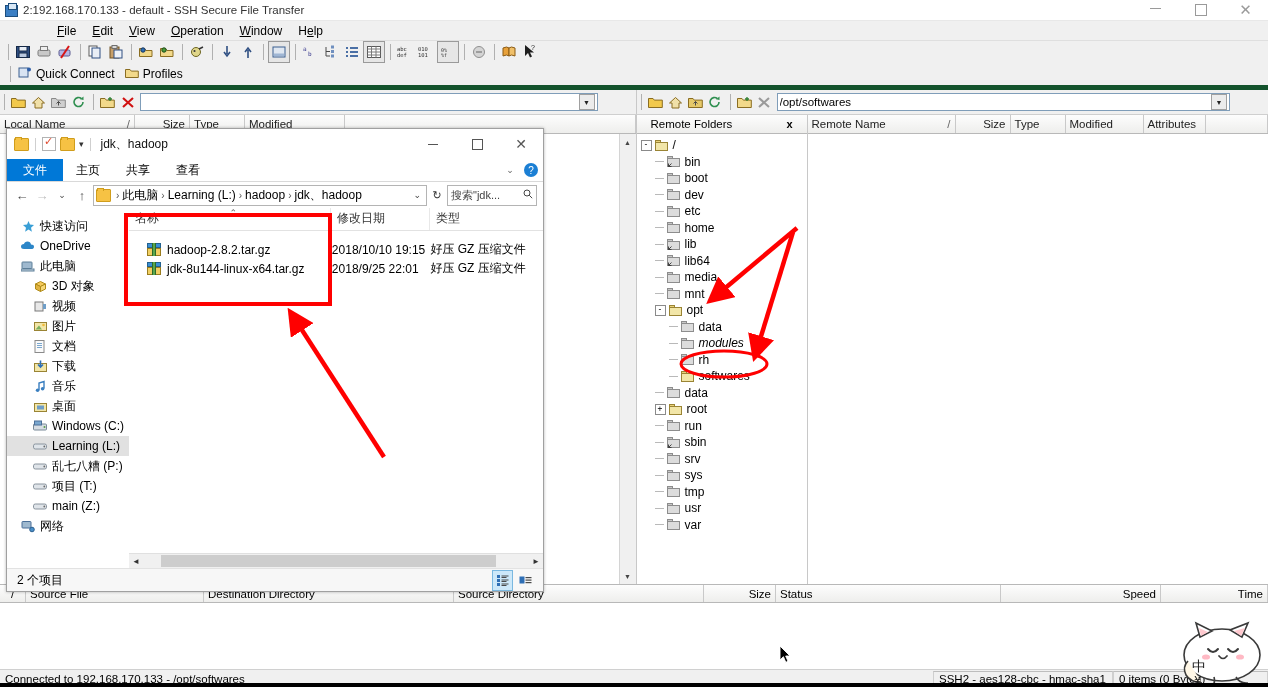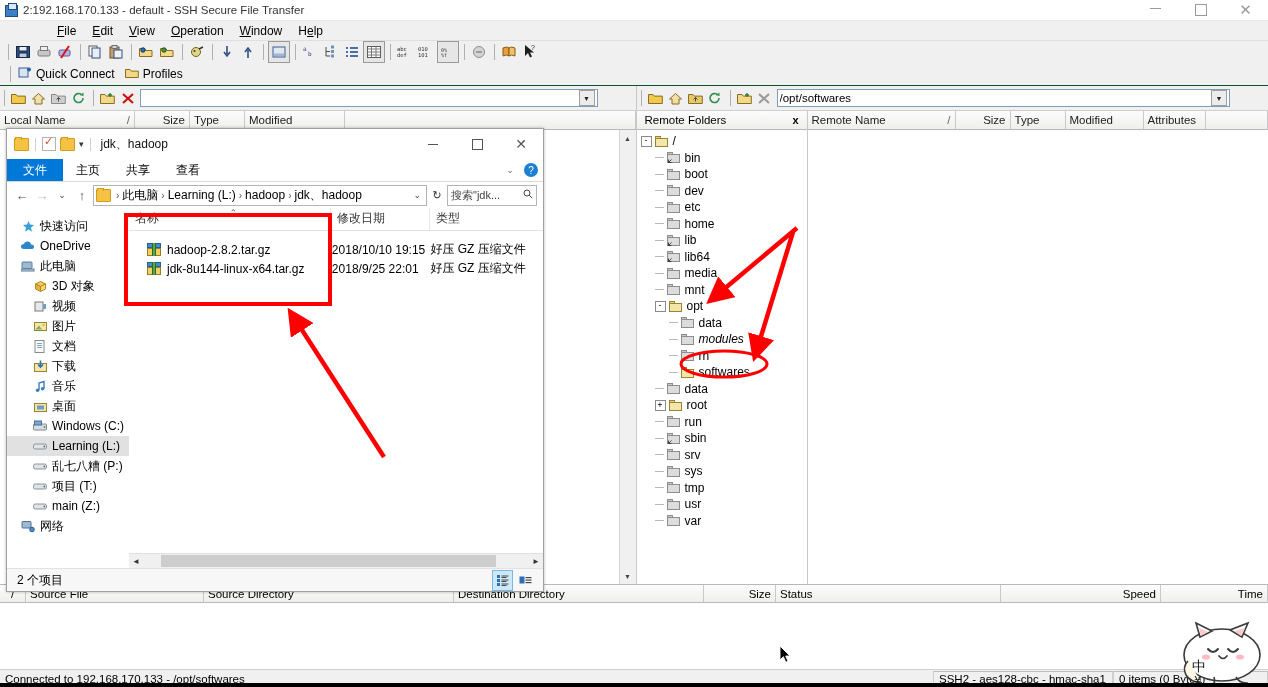--- a/index.html
+++ b/index.html
@@ -31,21 +31,21 @@
   .menubar .mi u{text-decoration:underline;}
 
   
   .toolbar{height:22px;background:#f0f0f0;display:flex;align-items:center;padding-left:4px;flex:0 0 auto;}
   .tbtn{width:20px;height:20px;margin-right:1px;display:flex;align-items:center;justify-content:center;position:relative;}
   .tsep{width:1px;height:16px;background:#b0b0b0;margin:0 4px;}
   .tbtn.framed{border:1px solid #9a9a9a;background:#e6e6e6;}
 
   
   .qcbar{height:22px;background:#f0f0f0;display:flex;align-items:center;padding-left:6px;flex:0 0 auto;
-    border-bottom:1px solid #14532d;}
+    border-bottom:5px solid #14532d;}
   .qcitem{display:flex;align-items:center;gap:4px;padding:1px 7px 1px 3px;font-size:12px;}
 
   
   .pathrow{height:24px;display:flex;align-items:center;background:#f0f0f0;flex:0 0 auto;
      border-bottom:1px solid #cfcfcf;}
   .pathhalf{display:flex;align-items:center;height:24px;}
   .pathhalf.left{width:636px;}
   .pathhalf.right{width:632px;border-left:1px solid #c8c8c8;}
   .pbtn{width:19px;height:19px;display:flex;align-items:center;justify-content:center;margin-right:1px;}
   .pathinput{height:16px;background:#fff;border:1px solid #7f9db9;margin:0 2px;display:flex;align-items:center;
@@ -70,21 +70,21 @@
 
   .vscroll{position:absolute;right:0;top:0;width:16px;bottom:0;background:#f0f0f0;border-left:1px solid #d4d4d4;}
   .vscroll .arrow{height:16px;display:flex;align-items:center;justify-content:center;font-size:7px;color:#444;
       background:#f0f0f0;}
   .vscroll .arrow.bot{position:absolute;bottom:0;left:0;right:0;}
 
   
   .remote-split{display:flex;flex:1 1 auto;min-height:0;}
   .tree-panel{width:170px;border-right:1px solid #c8c8c8;display:flex;flex-direction:column;background:#fff;}
   .tree-head{height:18px;background:linear-gradient(#fdfdfd,#eeeeec);border-bottom:1px solid #b8b8b8;
-      display:flex;align-items:center;justify-content:space-between;padding:0 8px;font-size:11.5px;}
+      display:flex;align-items:center;justify-content:space-between;padding:0 14px;font-size:11.5px;}
   .tree-head .x{font-weight:bold;font-size:11px;}
   .tree-body{flex:1 1 auto;overflow:hidden;padding-top:3px;position:relative;}
   .tnode{height:16.5px;display:flex;align-items:center;font-size:12px;position:relative;white-space:nowrap;}
   .texp{width:9px;height:9px;border:1px solid #8a8a8a;background:#fff;font-size:8px;line-height:7px;
       text-align:center;color:#000;margin-right:3px;flex:0 0 auto;font-family:"DejaVu Sans Mono",monospace;}
   .tdash{width:9px;height:1px;background:#b9b9b9;margin-right:3px;flex:0 0 auto;}
   .tlabel{margin-left:3px;}
   .tlabel.sel{background:#fff;}
 
   
@@ -767,22 +767,22 @@
         </div>
 
       </div>
     </div>
   </div>
 
   <div class="xfer">
     <div class="xhdr">
       <div class="c" style="width:26px;justify-content:center">/</div>
       <div class="c" style="width:178px">Source File</div>
+      <div class="c" style="width:250px">Destination Directory</div>
       <div class="c" style="width:250px">Source Directory</div>
-      <div class="c" style="width:250px">Destination Directory</div>
       <div class="c r" style="width:72px">Size</div>
       <div class="c" style="width:225px">Status</div>
       <div class="c r" style="width:160px">Speed</div>
       <div class="c r" style="flex:1 1 auto">Time</div>
     </div>
     <div class="xbody"></div>
   </div>
 
   <div class="statusbar">
     <div class="cell" style="width:400px">Connected to 192.168.170.133 - /opt/softwares</div>

